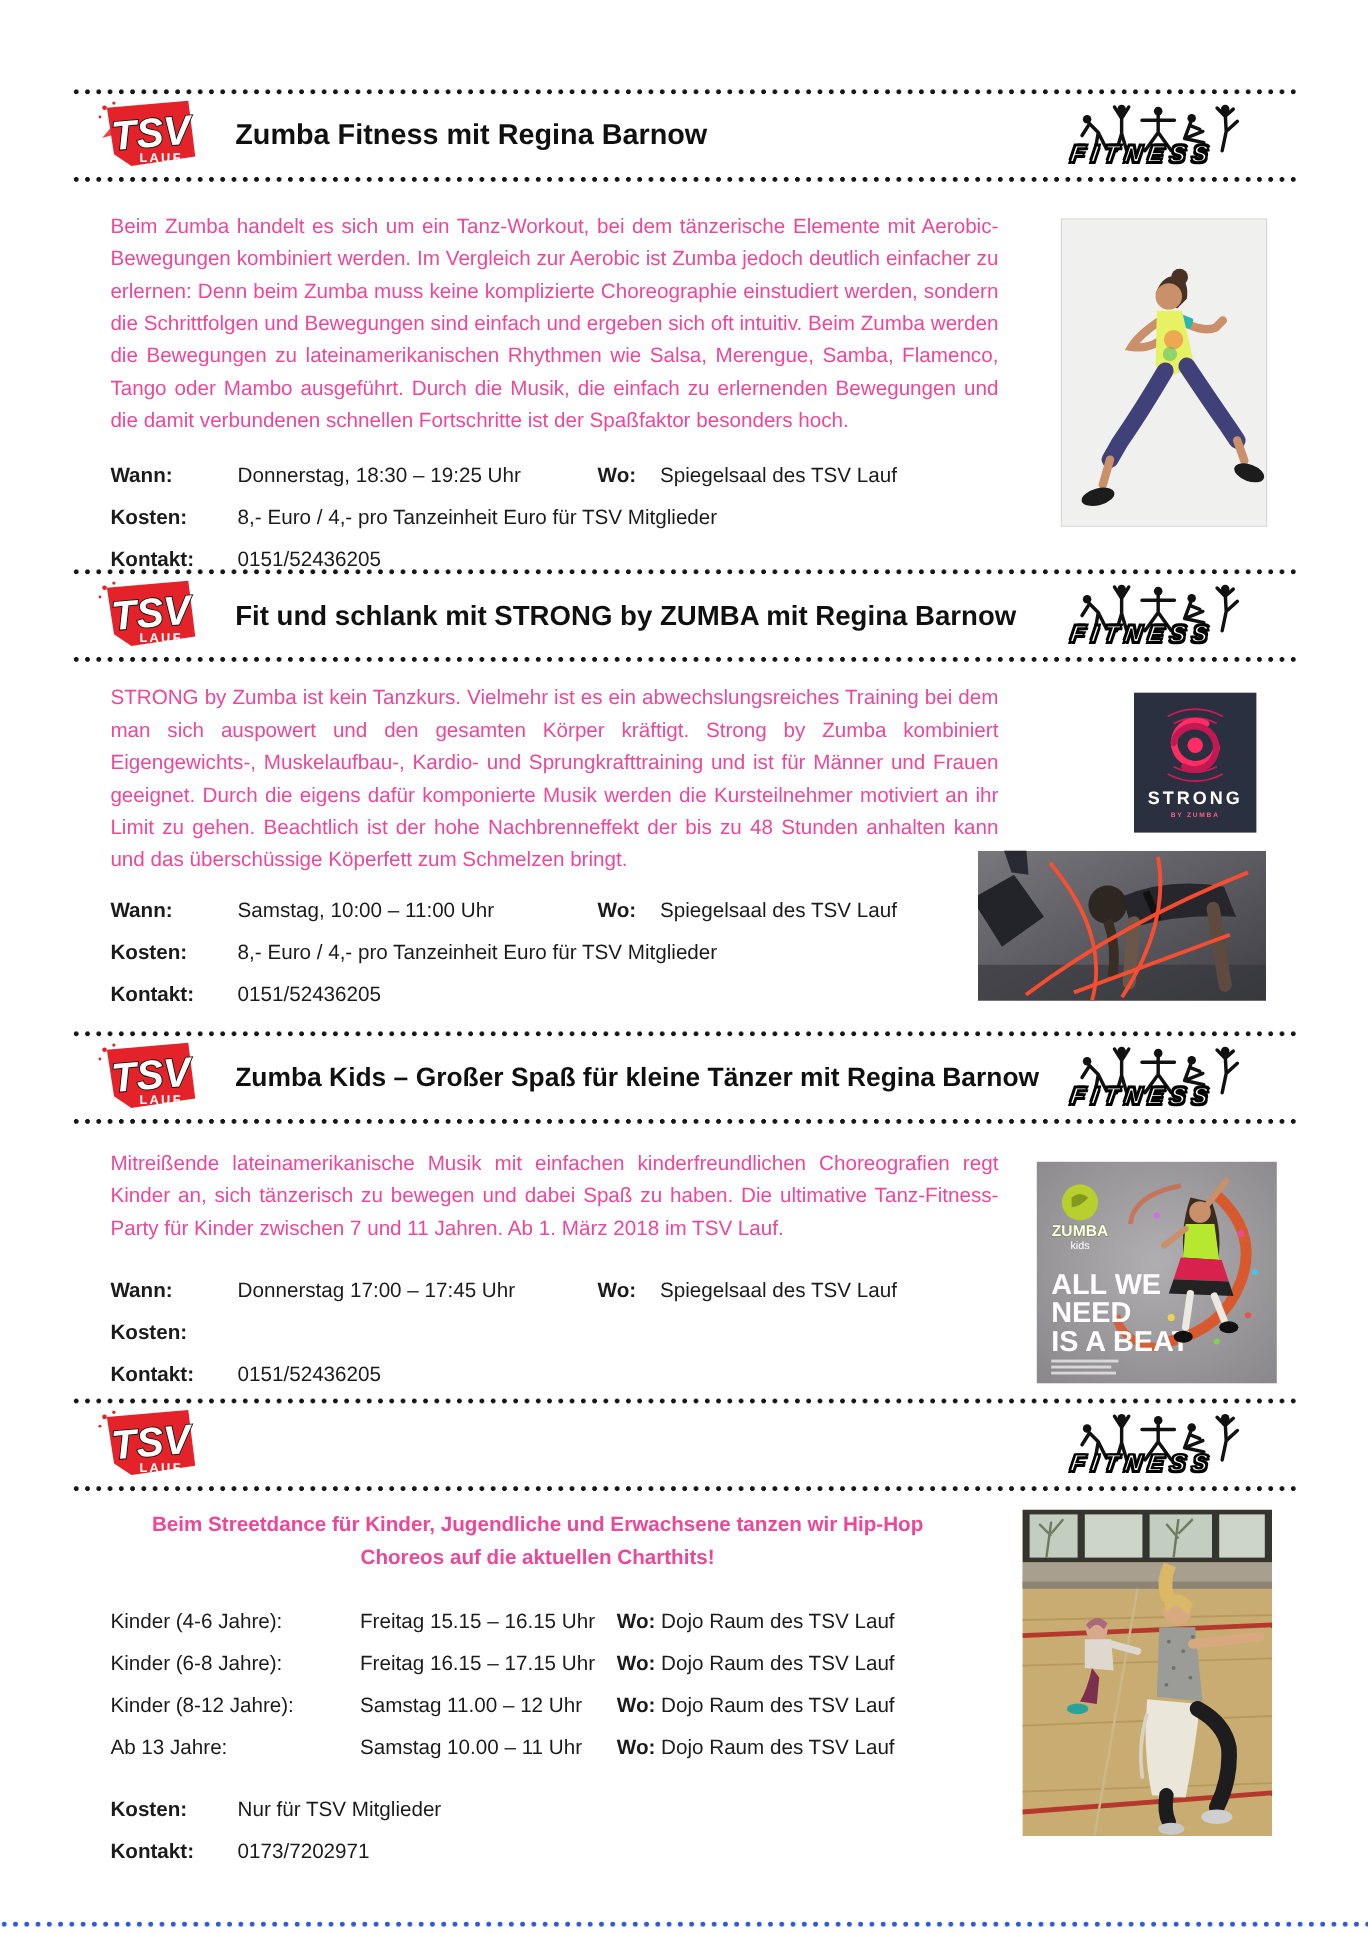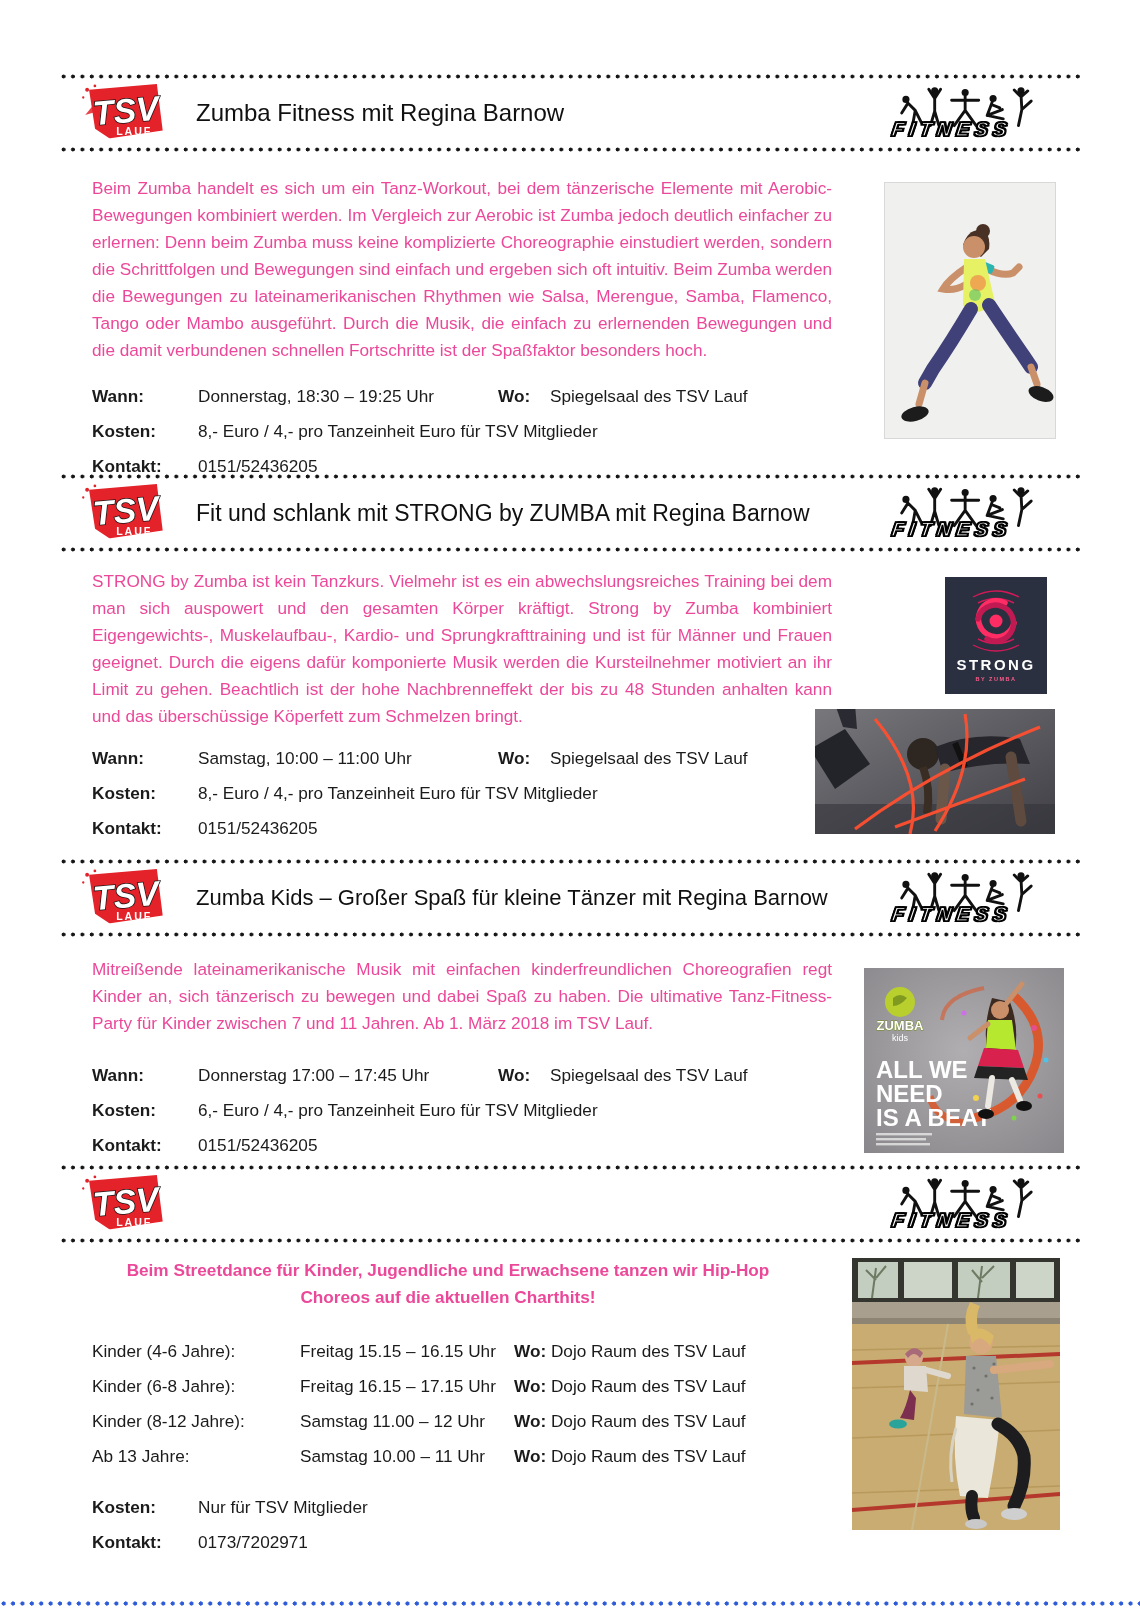--- a/index.html
+++ b/index.html
@@ -12,21 +12,21 @@
     height:7px;
     background-image:radial-gradient(circle at 3.5px 3.5px,#161616 1.8px,transparent 2.2px);
     background-size:9.4px 7px;background-repeat:repeat-x;
   }
   .dots.blue{
     position:absolute;left:0;top:1600px;width:1140px;
     background-image:radial-gradient(circle at 3.5px 3.5px,#2d5bd8 1.9px,transparent 2.3px);
   }
   .sec-head{height:66px;display:flex;align-items:center;padding-left:18px;}
   .tsv-logo{width:88px;height:62px;flex:0 0 auto;}
-  .title{margin:0 0 0 30px;font-weight:400;color:#101010;white-space:nowrap;}
+  .title{margin:0 0 0 30px;font-weight:700;color:#101010;white-space:nowrap;}
   .t24{font-size:24px;}
   .t23{font-size:23px;}
   .t22{font-size:22px;}
   .fitness-logo{position:relative;margin-left:auto;margin-right:38px;width:152px;height:56px;flex:0 0 auto;}
   .fitness-logo svg{display:block;width:152px;height:44px;}
   .fitness-word{
     position:absolute;left:2px;bottom:0;
     font-style:italic;font-weight:900;font-size:20px;letter-spacing:5px;
     color:#fff;-webkit-text-stroke:1.6px #000;
     text-shadow:-1.4px -1.4px 0 #000,1.4px -1.4px 0 #000,-1.4px 1.4px 0 #000,1.4px 1.4px 0 #000;
@@ -251,21 +251,20 @@
       <p class="body-text pt18">Mitreißende lateinamerikanische Musik mit einfachen kinderfreundlichen Choreografien  regt Kinder an,  sich tänzerisch  zu bewegen und dabei Spaß zu haben. Die ultimative Tanz-Fitness-Party für Kinder zwischen 7 und 11 Jahren. Ab 1. März 2018 im TSV Lauf.</p>
       <div class="details m28">
         <div class="detail-row">
           <span class="lbl">Wann:</span>
           <span>Donnerstag 17:00 – 17:45 Uhr</span>
           <span class="lbl">Wo:</span>
           <span>Spiegelsaal des TSV Lauf</span>
         </div>
         <div class="detail-row no-wo">
           <span class="lbl">Kosten:</span>
-          <span>6,- Euro / 4,-  pro Tanzeinheit Euro für TSV Mitglieder</span>
         </div>
         <div class="detail-row no-wo">
           <span class="lbl">Kontakt:</span>
           <span>0151/52436205</span>
         </div>
       </div>
 
       <div class="abs-img" style="left:792px;top:30px;width:224px;height:185px">
         <svg viewBox="0 0 200 185">
           <defs>

